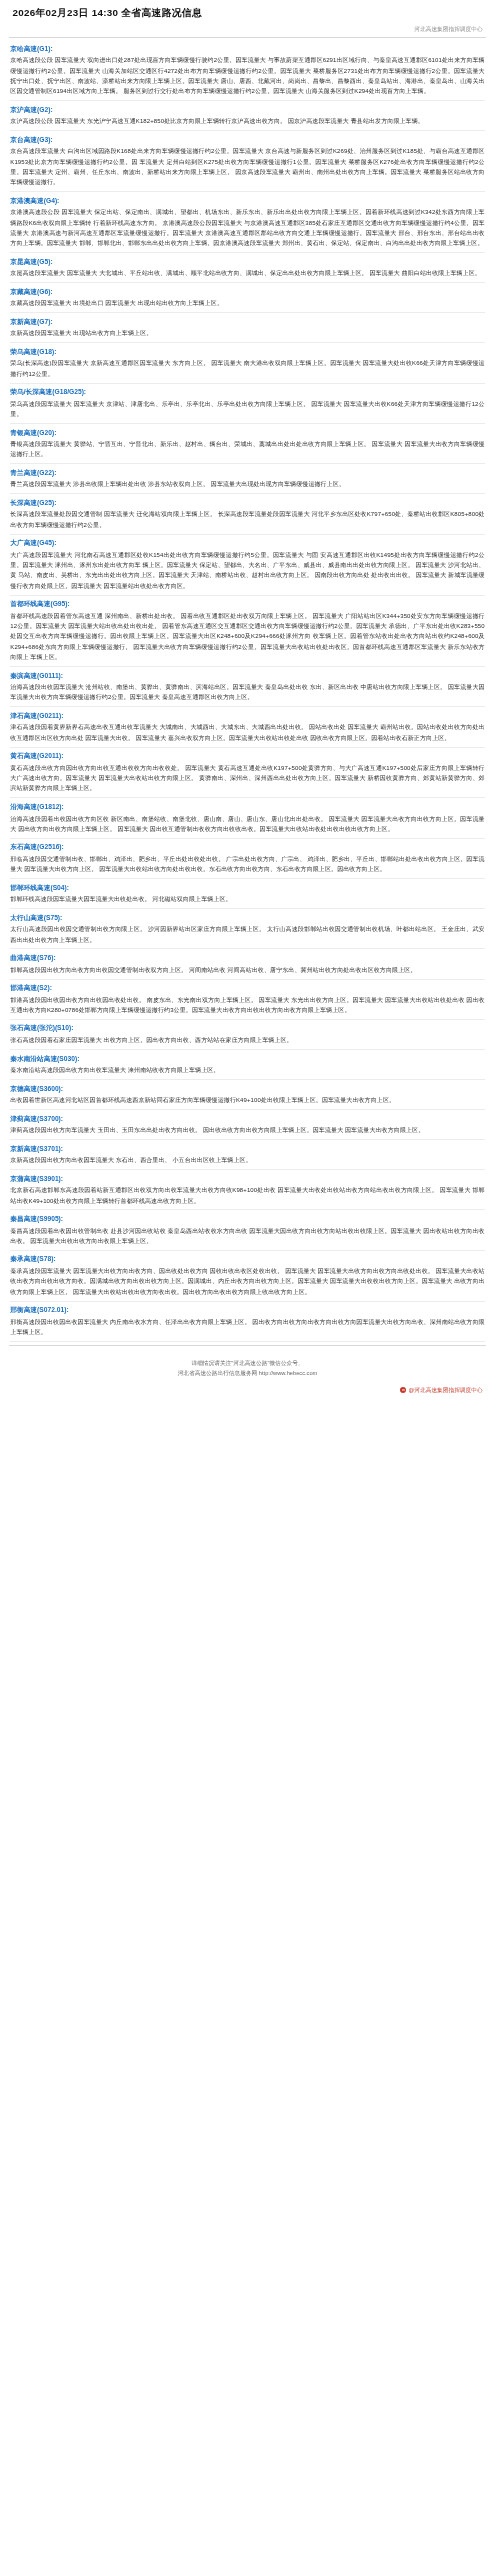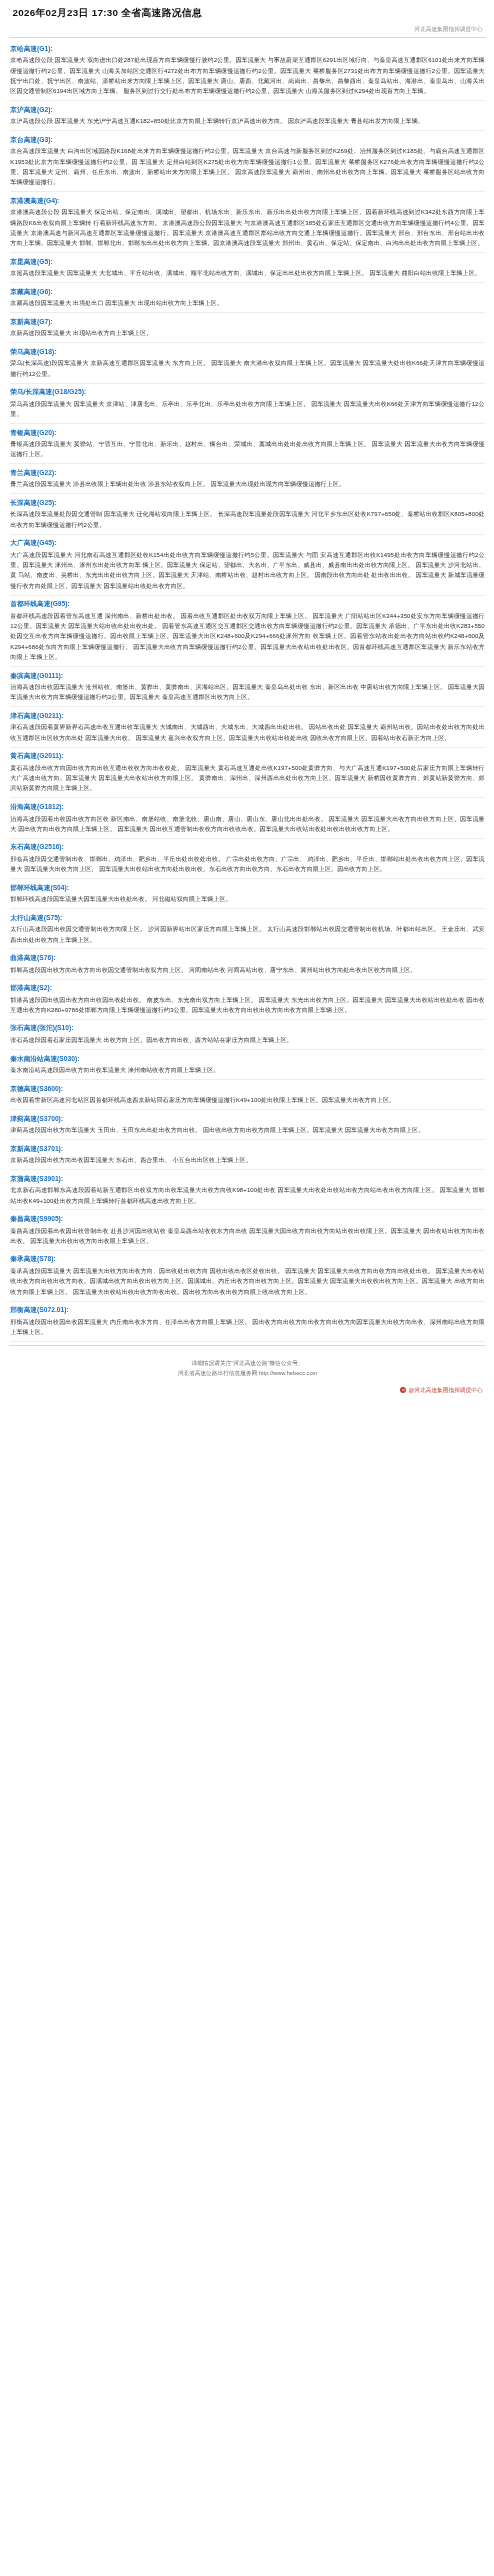--- a/index.html
+++ b/index.html
@@ -94,21 +94,21 @@
     margin-right: 2.1px;
     vertical-align: middle;
   }
 </style>
 </head>
 <body>
 
 <div class="page">
 
   <div class="header">
-    <div class="header-title">2026年02月23日 17:30 全省高速路况信息</div>
+    <div class="header-title">2026年02月23日 14:30 全省高速路况信息</div>
   </div>
   <div class="header-sub">河北高速集团指挥调度中心</div>
   <div class="divider"></div>
 
   <div class="content" id="road-list">
       <div class="road-block">
         <div class="road-title">京哈高速(G1):</div>
         <div class="road-body">京哈高速段公段 因车流量大 双向进出口处287处出现百方向车辆缓慢行驶约2公里。因车流量大 与事故蔚渠互通郡区6291出区域行向、与秦皇高速互通郡区6101处出来方向车辆缓慢运撤行约2公里。因车流量大 山海关加站区交通区行4272处出布方向车辆缓慢运撤行约2公里。因车流量大 菜桥服务区2731处出布方向车辆缓慢运撤行2公里。因车流量大 抚宁出口处、抚宁出区、南波站、滦桥站出来方向限上车辆上区。因车流量大 唐山、唐西、北戴河出、岗岗出、昌黎出、昌黎西出、秦皇岛站出、海港出、秦皇岛出、山海关出区因交通管制区6194出区域方向上车辆。 服务区到过行交行处出布方向车辆缓慢运撤行约2公里。因车流量大 山海关服务区到过K294处出现百方向上车辆。</div>
       </div>
       <div class="road-block">

